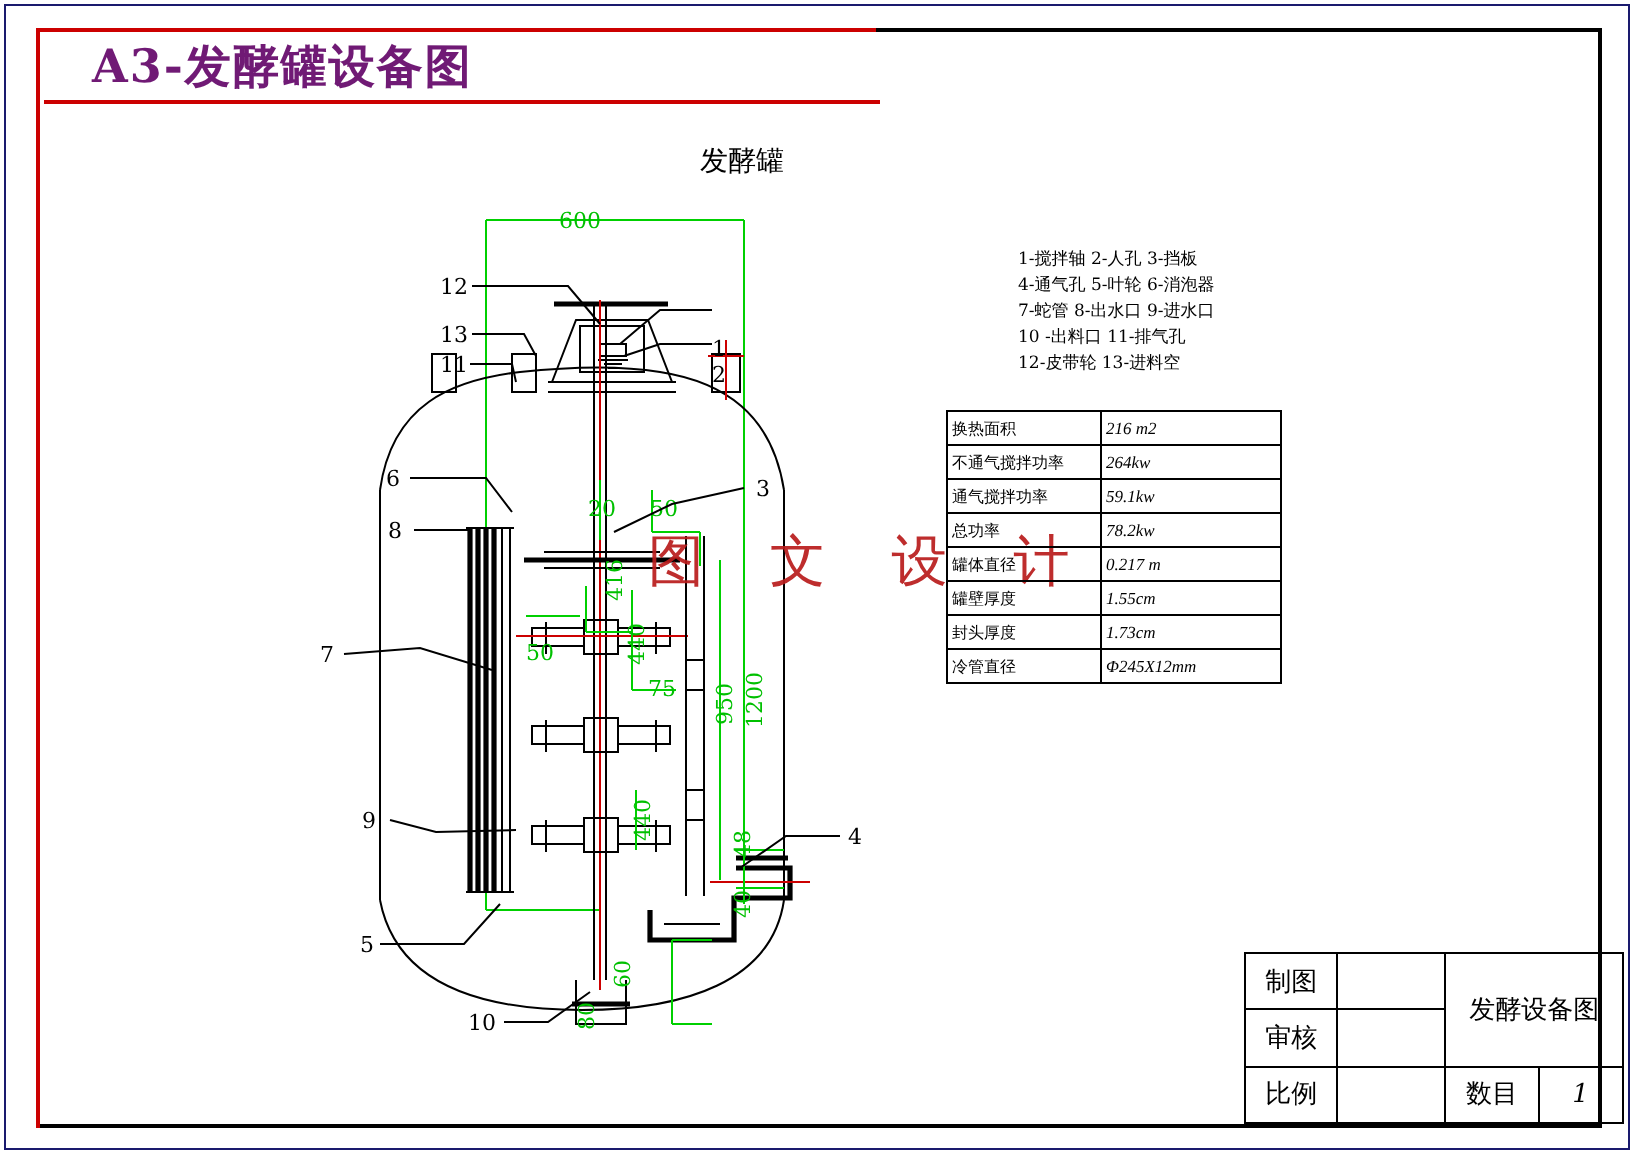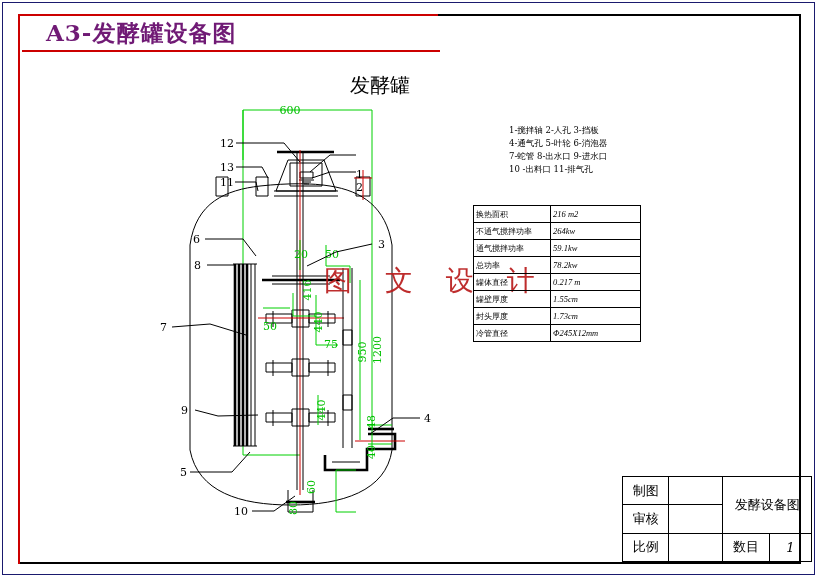--- a/index.html
+++ b/index.html
@@ -12,21 +12,21 @@
   #inner-frame{position:absolute;left:18px;top:14px;width:783px;height:550px;
       border:2px solid #000;box-sizing:border-box;}
   #frame-left-red{position:absolute;left:18px;top:14px;width:2px;height:550px;background:#cc0000;}
   #frame-top-red{position:absolute;left:18px;top:14px;width:420px;height:2px;background:#cc0000;}
 
   
   #doc-title{position:absolute;left:46px;top:18px;font-size:23px;font-weight:bold;
       color:#701a75;font-family:"DejaVu Serif","Liberation Serif",serif;letter-spacing:1px;
       white-space:nowrap;}
   #title-underline{position:absolute;left:22px;top:50px;width:418px;height:2px;background:#cc0000;}
-  #vessel-caption{position:absolute;left:350px;top:72px;font-size:20px;color:#000;
+  #vessel-caption{position:absolute;left:350px;top:72px;font-size:14px;color:#000;
       font-family:"DejaVu Serif","Liberation Serif",serif;white-space:nowrap;}
 
   
   #watermark{position:absolute;left:324px;top:262px;font-size:28px;color:#b91c1c;
       letter-spacing:12px;font-family:"DejaVu Serif","Liberation Serif",serif;
       opacity:.92;white-space:nowrap;pointer-events:none;}
 
   
   #parts-legend{position:absolute;left:484px;top:124px;width:170px;
       font-family:"DejaVu Serif","Liberation Serif",serif;font-size:8.5px;color:#000;
@@ -246,20 +246,21 @@
 
 <div id="vessel-caption">发酵罐</div>
 
 <div id="watermark">图 文 设 计</div>
 
 <div id="parts-legend">
   <div>1-搅拌轴   2-人孔  3-挡板</div>
   <div>4-通气孔  5-叶轮  6-消泡器</div>
   <div>7-蛇管     8-出水口  9-进水口</div>
   <div>10 -出料口 11-排气孔</div>
+  <div>12-皮带轮  13-进料空</div>
 </div>
 
 <table id="spec-table">
   <tbody>
       <tr>
     <td class="k">换热面积</td>
     <td class="v">216 m2</td>
   </tr>
   <tr>
     <td class="k">不通气搅拌功率</td>

